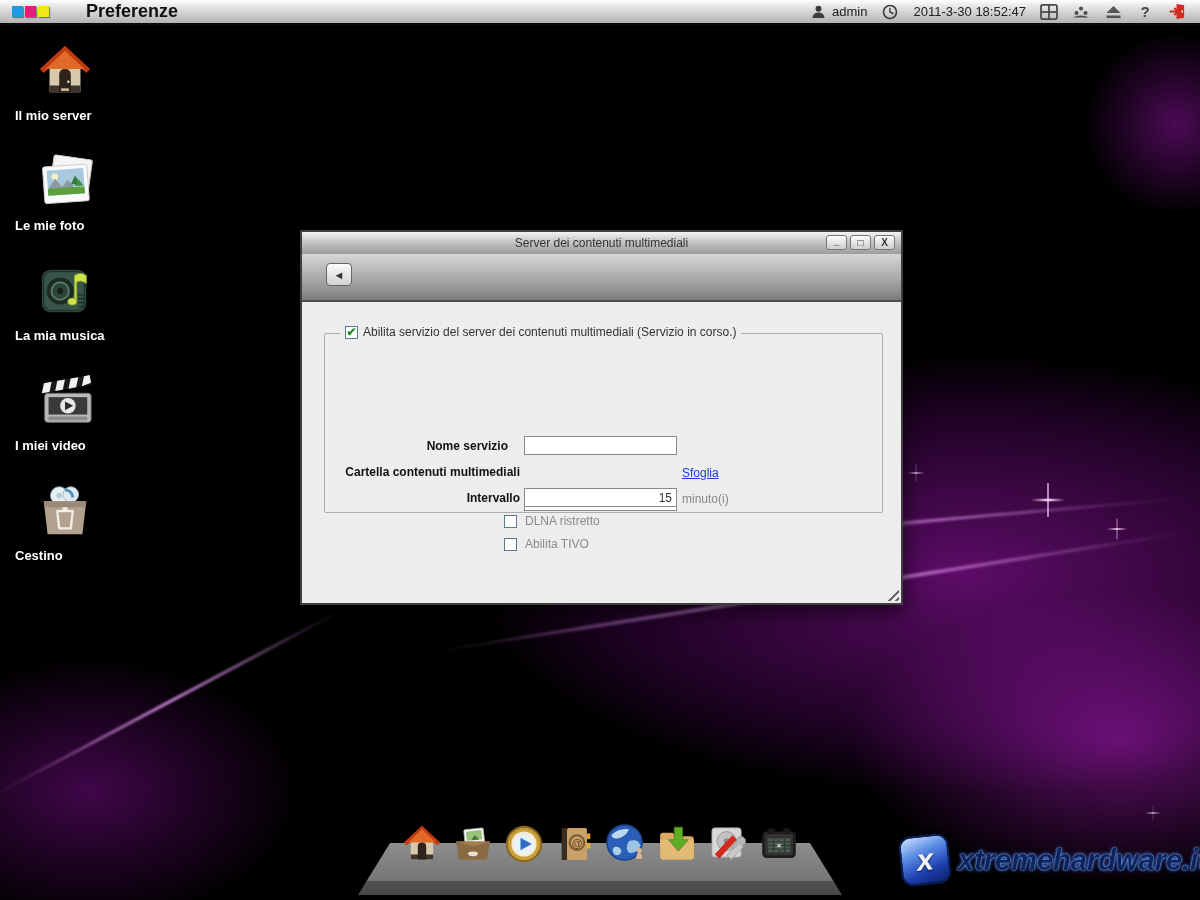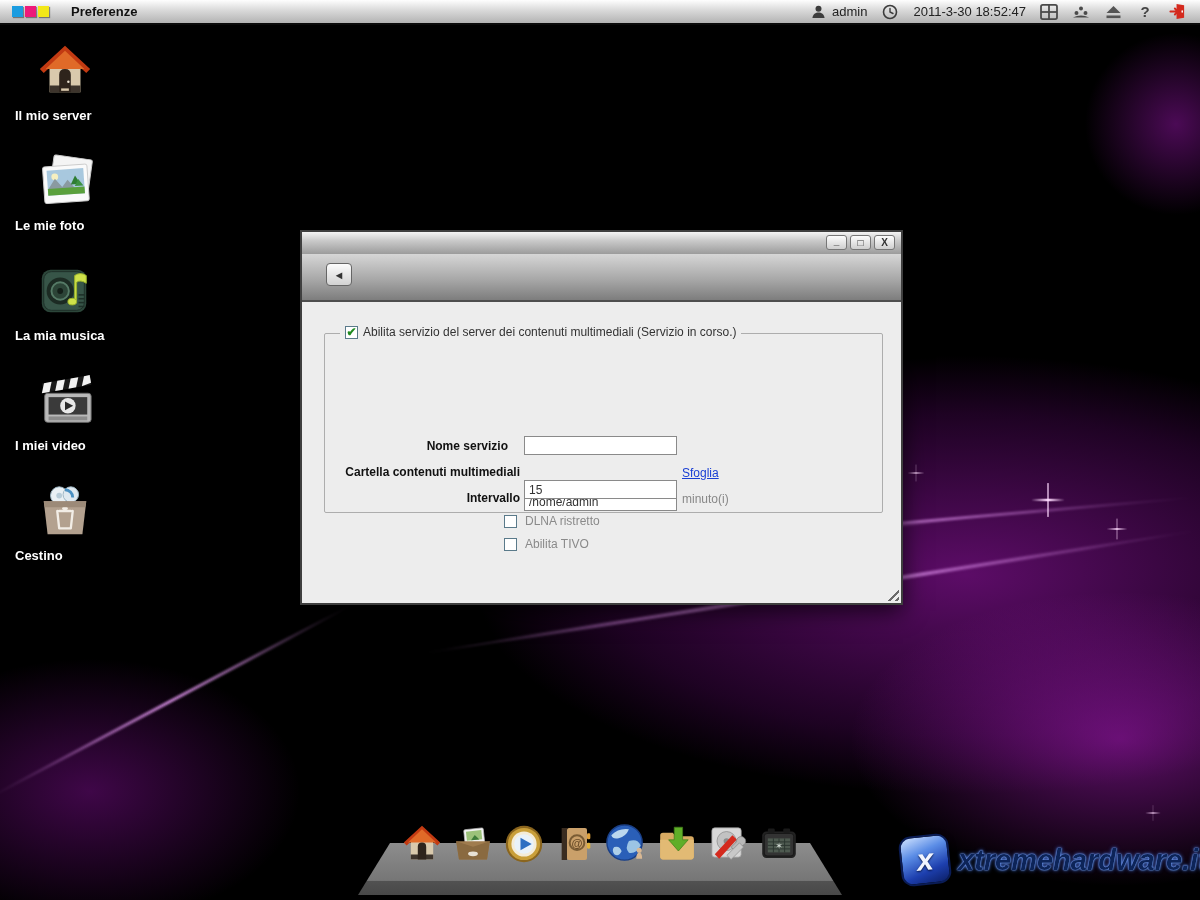--- a/index.html
+++ b/index.html
@@ -31,21 +31,21 @@
   .sp2 { left:1104px; top:516px; transform:scale(.8); }
   .sp3 { left:903px; top:460px; transform:scale(.65); }
   .sp4 { left:1140px; top:800px; transform:scale(.6); }
 
   
   .menubar { position:absolute; left:0; top:0; width:1200px; height:25px;
     background:linear-gradient(#fefefe, #d9d9d9 45%, #b3b3b3); border-bottom:2px solid #0a0a0a;
     display:flex; align-items:center; z-index:40; }
   .logo { display:flex; gap:2px; margin-left:12px; }
   .logo span { width:11px; height:11px; display:block; box-shadow:1px 1px 1px rgba(0,0,0,.4); }
-  .menu-title { font-weight:bold; font-size:13px; color:#111; margin-left:22px; }
+  .menu-title { font-weight:bold; font-size:18px; color:#111; margin-left:37px; }
   .mb-right { margin-left:auto; display:flex; align-items:center; gap:14px; margin-right:14px; }
   .mb-user { display:flex; align-items:center; gap:5px; font-size:13px; color:#222; }
   .mb-clock { display:flex; align-items:center; gap:14px; font-size:13px; color:#222; }
   .mb-icon { width:18px; height:18px; display:flex; align-items:center; justify-content:center; }
   .qmark { font-weight:bold; font-size:15px; color:#444; }
 
   
   .dicon { position:absolute; left:15px; width:100px; text-align:left; cursor:pointer; }
   .dicon .img { height:62px; display:flex; justify-content:center; align-items:flex-end; }
   .dicon .lbl { margin-top:8px; color:#fff; font-weight:bold; font-size:13px; text-shadow:1px 1px 2px #000, 0 0 3px #000; }
@@ -269,20 +269,21 @@
       <path d="M8 20 H52 L51 26 H9 Z" fill="#9c8a78"></path>
       <path d="M24 30 h12 M22 30 l2 18 h12 l2-18" fill="none" stroke="#f2ede6" stroke-width="2.4" stroke-linecap="round" stroke-linejoin="round"></path>
       <rect x="27" y="26" width="6" height="3" rx="1.5" fill="#f2ede6"></rect>
     </svg>
   </div>
   <div class="lbl">Cestino</div>
 </div>
 
 <div class="dialog">
   <div class="titlebar">
+    <div class="titletext">Server dei contenuti multimediali</div>
     <div class="winctrls">
       <div class="wbtn" style="line-height:9px">_</div>
       <div class="wbtn">□</div>
       <div class="wbtn">X</div>
     </div>
   </div>
   <div class="toolbar">
     <div class="backbtn">
       <span>◄</span>
     </div>
@@ -295,21 +296,21 @@
     </div>
 
     <div class="frow-label" style="left:6px; top:137px">Nome servizio</div>
     <input class="frow-input" style="top: 134px;" value="">
 
     <div class="frow-label" style="left:18px; top:163px">Cartella contenuti multimediali</div>
     <input class="frow-input" style="top: 172px; margin-top: 18px;" value="/home/admin">
     <a class="linkbrowse" style="top:164px">Sfoglia</a>
 
     <div class="frow-label" style="left:18px; top:189px">Intervallo</div>
-    <input class="frow-input" style="top: 178px;" value="15">
+    <input class="frow-input" style="top: 186px; text-align: right;" value="15">
     <div class="suffix" style="top:190px">minuto(i)</div>
 
     <div class="optrow" style="top:212px">
       <span class="cbox"></span>
       <span>DLNA ristretto</span>
     </div>
     <div class="optrow" style="top:235px">
       <span class="cbox"></span>
       <span>Abilita TIVO</span>
     </div>

